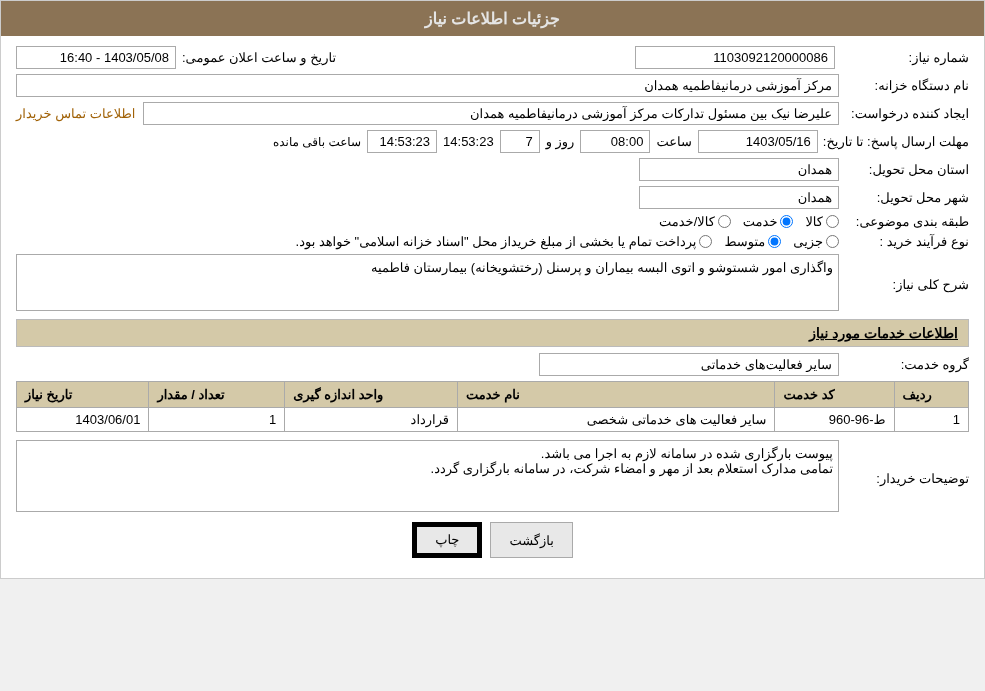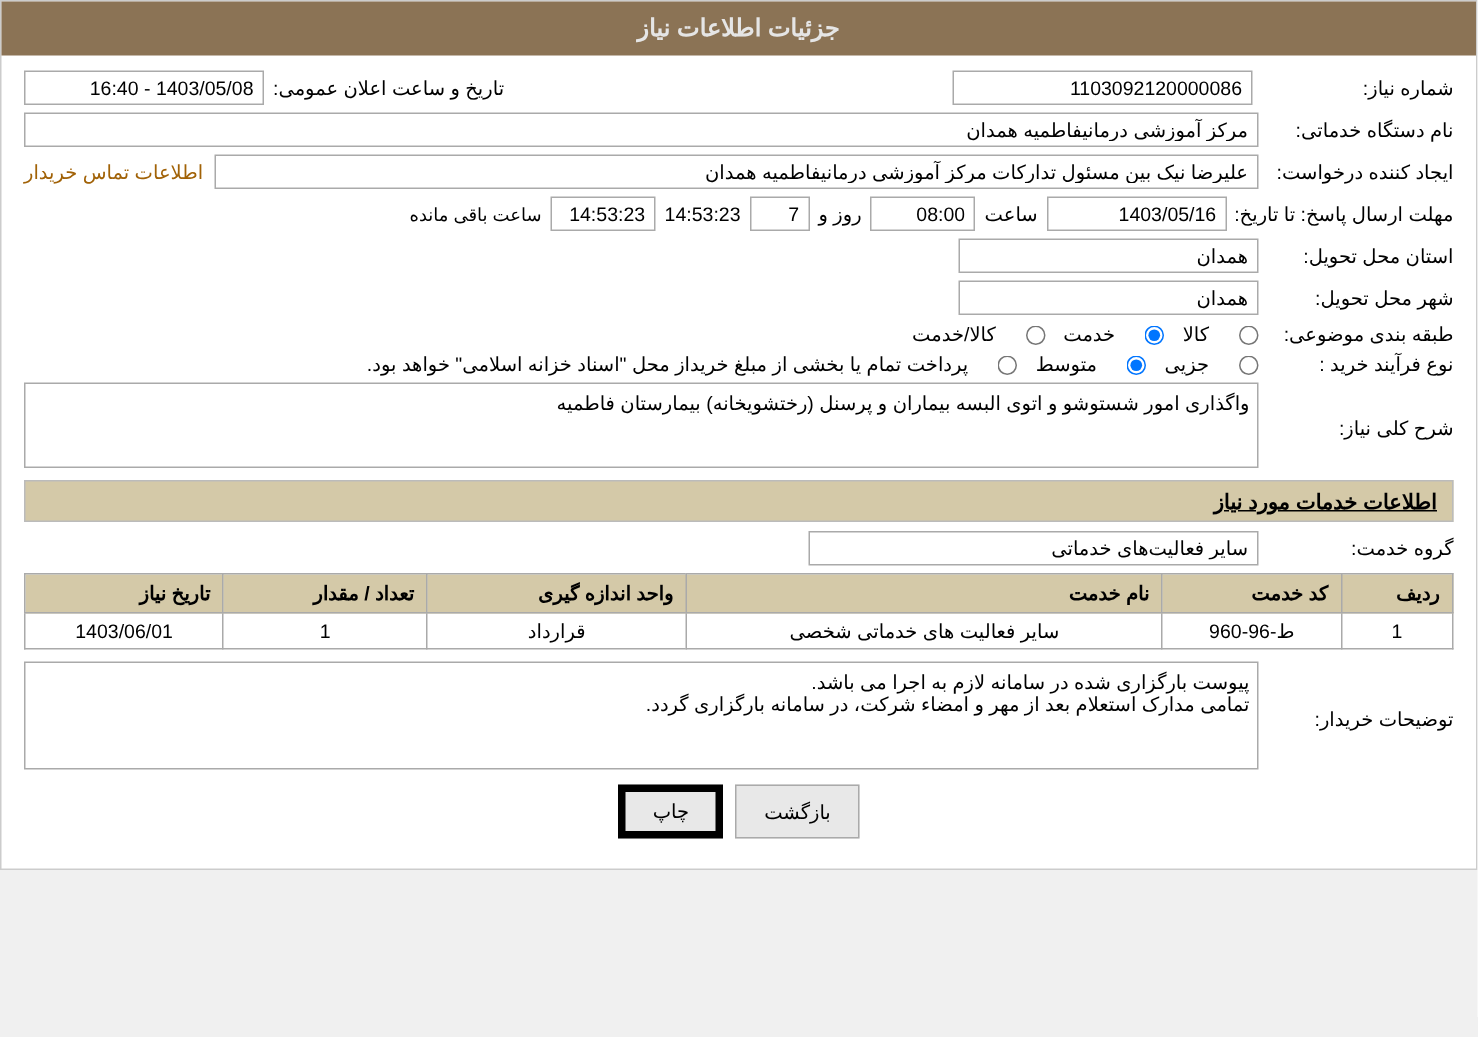--- a/index.html
+++ b/index.html
@@ -54,22 +54,22 @@
       border: 1px solid #bbb;
       text-decoration: underline;
     }
     .radio-group {
       display: flex;
       gap: 12px;
       align-items: center;
     }
     .radio-item {
       display: flex;
-      align-items: flex-end;
-      gap: 20px;
+      align-items: center;
+      gap: 3px;
     }
     .radio-item input[type="radio"] {
       cursor: pointer;
     }
     .textarea-field {
       border: 1px solid #aaa;
       background: #fff;
       padding: 5px;
       font-size: 13px;
       direction: rtl;
@@ -79,28 +79,27 @@
     }
     .table-container {
       width: 100%;
       border-collapse: collapse;
       margin-bottom: 8px;
     }
     .table-container th {
       background: #d4c9a8;
       border: 1px solid #aaa;
       padding: 5px 8px;
-      text-align: right;
+      text-align: left;
       font-size: 13px;
       margin-left: 48px;
     }
     .table-container td {
       border: 1px solid #aaa;
       padding: 4px 8px;
-      text-align: center;
       font-size: 13px;
     }
     .btn-back {
       background: #e8e8e8;
       border: 1px solid #aaa;
       padding: 5px 18px;
       cursor: pointer;
       font-family: Tahoma, Arial, sans-serif;
       font-size: 13px;
     }
@@ -153,21 +152,21 @@
     <div class="full-row">
       <span class="field-label">شماره نیاز:</span>
       <span class="colon"></span>
       <input class="input-field" style="width: 200px;" type="text" value="1103092120000086" readonly="">
       <span style="flex:1"></span>
       <span style="margin-left:6px;">تاریخ و ساعت اعلان عمومی:</span>
       <input class="input-field" style="width: 160px;" type="text" value="1403/05/08 - 16:40" readonly="">
     </div>
 
     <div class="full-row">
-      <span class="field-label">نام دستگاه خدماتی:</span>
+      <span class="field-label">نام دستگاه خزانه:</span>
       <input class="input-field input-wide" type="text" value="مرکز آموزشی درمانیفاطمیه همدان" readonly="" style="flex: 1 1 0%;">
     </div>
 
     <div class="full-row">
       <span class="field-label">ایجاد کننده درخواست:</span>
       <input class="input-field" type="text" value="علیرضا نیک بین مسئول تدارکات مرکز آموزشی درمانیفاطمیه همدان" readonly="" style="flex: 1 1 0%;">
       <span style="width:8px;"></span>
       <span class="link-blue">اطلاعات تماس خریدار</span>
     </div>
 

